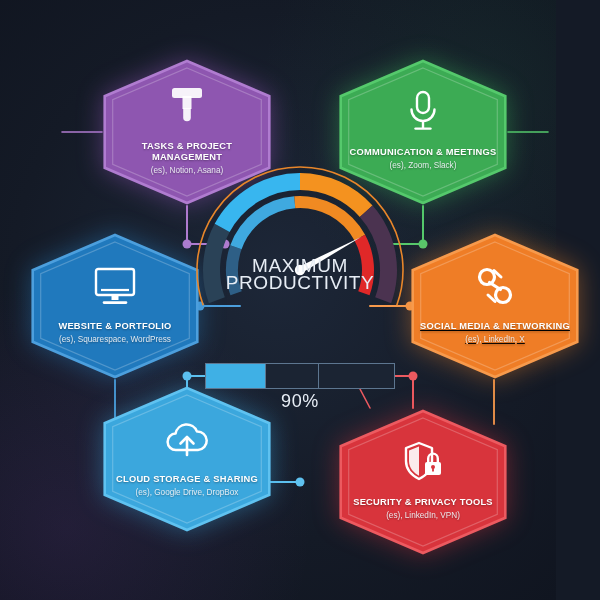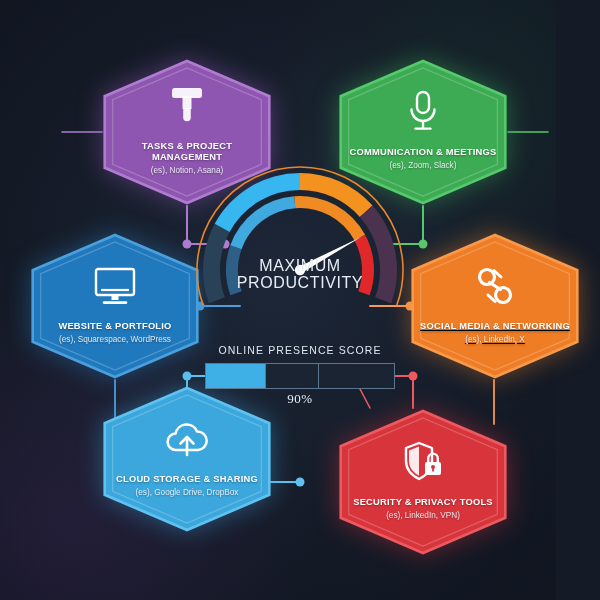--- a/index.html
+++ b/index.html
@@ -38,37 +38,37 @@
   }
   .hex .sub{
     color:#f0f3f7;font-size:8.2px;line-height:11px;margin-top:2px;opacity:.93;
     text-shadow:0 1px 2px rgba(0,0,0,.35);
   }
 
   
   #gauge{left:193px;top:163px;width:214px;height:214px;}
   #gaugeLabel{
     position:absolute;left:193px;top:258px;width:214px;text-align:center;
-    color:#e7edf5;font-size:16px;font-weight:normal;line-height:16.5px;
+    color:#e7edf5;font-size:19px;font-weight:normal;line-height:16.5px;
     letter-spacing:.6px;z-index:6;
   }
 
   
   #barTitle{
     position:absolute;left:160px;top:344px;width:280px;text-align:center;
     color:#dfe7f2;font-size:10.5px;letter-spacing:1.1px;font-weight:normal;
   }
   #barWrap{
     position:absolute;left:205px;top:363px;width:190px;height:26px;
     display:flex;z-index:5;
   }
   #barWrap .seg{height:26px;box-sizing:border-box;}
   #barPct{
     position:absolute;left:205px;top:391px;width:190px;text-align:center;
-    color:#e8eef6;font-size:13px;letter-spacing:.6px;font-family:Liberation Serif, serif;
+    color:#e8eef6;font-size:18px;letter-spacing:.6px;
   }
 </style>
 </head>
 <body>
 
 <div id="stage">
 
   <svg class="layer">
     <g id="connectors">
         <line x1="187" y1="206" x2="187" y2="244" stroke="#b07cd0" stroke-width="2" stroke-linecap="round"></line>
@@ -226,21 +226,20 @@
     <g id="gaugeNeedle">
         <path d="M 168.57540010066316 73.70630536508077 L 108.61712231083894 109.9908051477465 L 105.38287768916106 104.0091948522535 Z" fill="#ffffff"></path>
         <circle cx="107" cy="107" r="5.2" fill="#ffffff"></circle>
       </g>
   </svg>
   <div id="gaugeLabel">
     <div>MAXIMUM</div>
     <div>PRODUCTIVITY</div>
   </div>
 
-  <div id="barTitle">ONLINE PRESENCE SCORE</div>
   <div id="barWrap">
       <div class="seg" style="width: 32%; background: rgb(63, 176, 229); border: 1px solid rgb(93, 118, 144);"></div>
       <div class="seg" style="width: 28%; background: rgb(27, 36, 51); border-top: 1px solid rgb(93, 118, 144); border-right: 1px solid rgb(93, 118, 144); border-bottom: 1px solid rgb(93, 118, 144); border-left: none; border-image: initial;"></div>
       <div class="seg" style="width: 40%; background: rgb(27, 36, 51); border-top: 1px solid rgb(93, 118, 144); border-right: 1px solid rgb(93, 118, 144); border-bottom: 1px solid rgb(93, 118, 144); border-left: none; border-image: initial;"></div>
     </div>
   <div id="barPct">90%</div>
 
 </div>
 
 </body></html>

